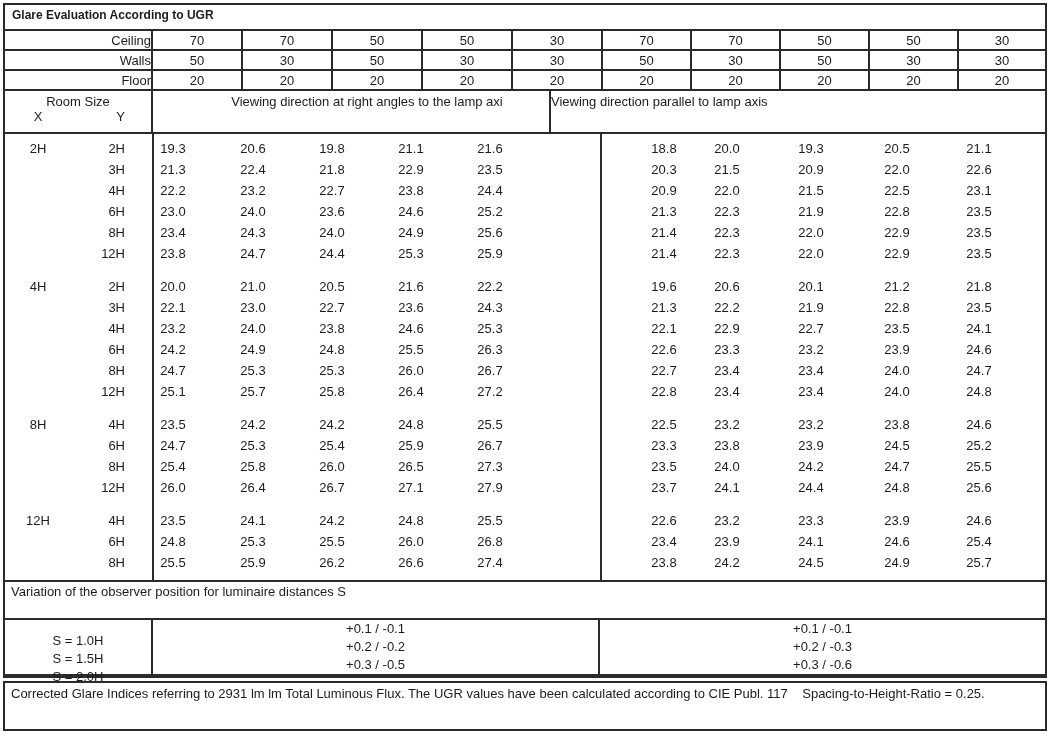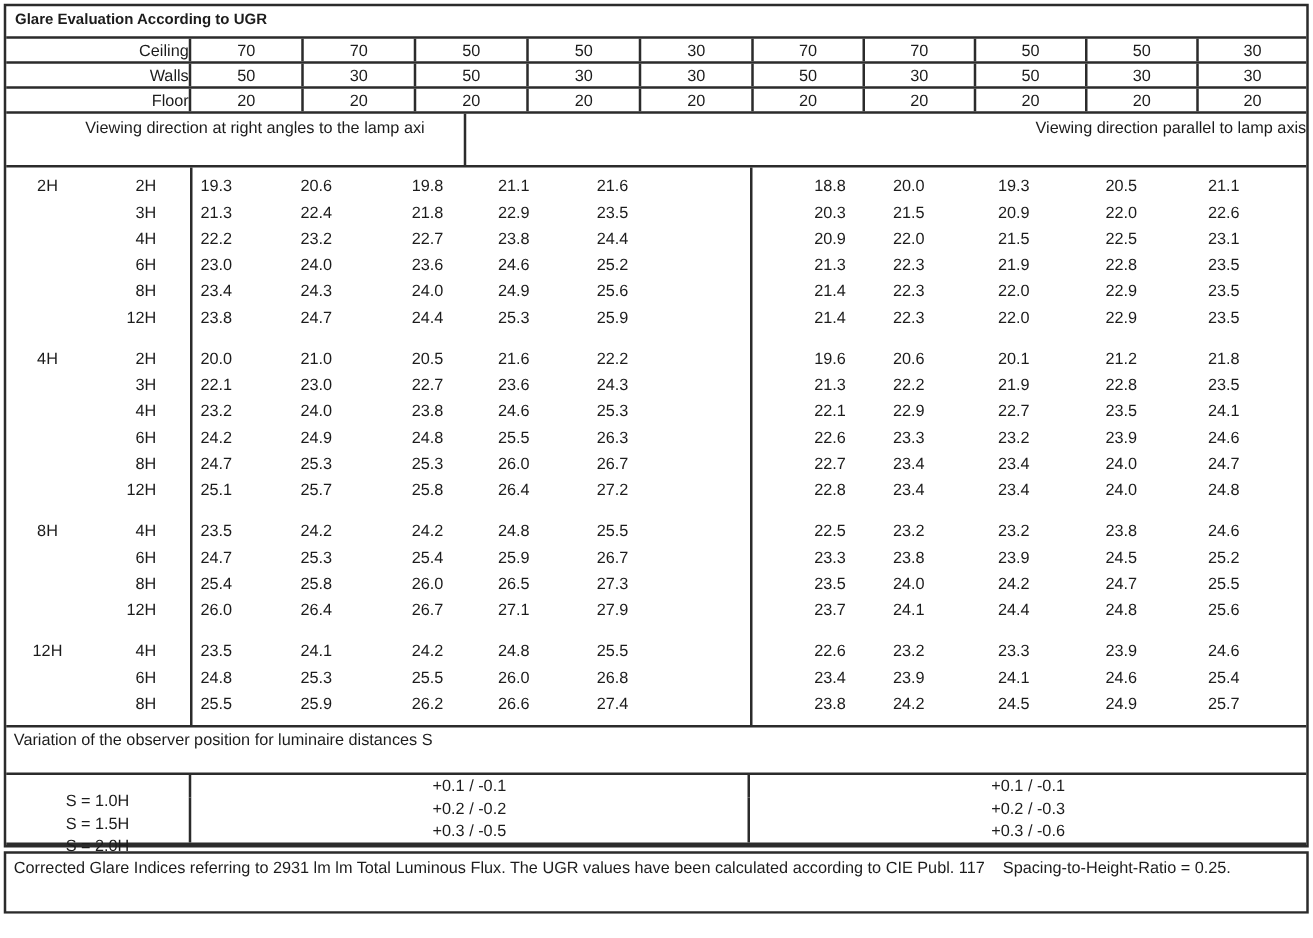--- a/index.html
+++ b/index.html
@@ -18,36 +18,36 @@
   .scell.rh{width:89px;}
   .scell:last-child{border-right:none;flex:1;}
 
   
   .band{display:flex;height:43px;box-sizing:border-box;border-bottom:2px solid #2b2b2b;}
   .room-cell{width:148px;box-sizing:border-box;border-right:2px solid #2b2b2b;position:relative;}
   .room-size{text-align:center;padding-top:3px;}
   .xy{position:relative;height:18px;}
   .xy .hx{position:absolute;left:0;width:66px;text-align:center;}
   .xy .hy{position:absolute;left:56px;width:64px;text-align:right;}
-  .band-left{width:368px;box-sizing:border-box;border-right:2px solid #2b2b2b;text-align:center;padding-top:3px;padding-left:32px;}
-  .band-right{flex:1;text-align:right;padding-top:3px;margin-left:28px;}
+  .band-left{width:398px;box-sizing:border-box;border-right:2px solid #2b2b2b;text-align:center;padding-top:3px;padding-left:32px;}
+  .band-right{flex:1;text-align:left;padding-top:3px;}
 
   
   .data-block{position:relative;padding:5px 0 6px 0;}
   .vline{position:absolute;top:0;bottom:0;width:2px;background:#2b2b2b;}
   .vline.v1{left:147px;}
   .vline.v2{left:595px;}
   .data-row{position:relative;height:21px;}
   .data-row span{position:absolute;top:2px;}
   .cx{left:0;width:66px;text-align:center;}
   .cy{left:56px;width:64px;text-align:right;}
   .cv{width:90px;text-align:center;}
   .data-row span:nth-child(3){left:123px;}
   .data-row span:nth-child(4){left:203px;}
-  .data-row span:nth-child(5){left:292px;}
+  .data-row span:nth-child(5){left:282px;}
   .data-row span:nth-child(6){left:361px;}
   .data-row span:nth-child(7){left:440px;}
   .data-row span:nth-child(8){left:597px;margin-left:17px;}
   .data-row span:nth-child(9){left:677px;}
   .data-row span:nth-child(10){left:761px;}
   .data-row span:nth-child(11){left:847px;}
   .data-row span:nth-child(12){left:929px;}
   .group-gap{height:12px;}
 
   
@@ -108,20 +108,27 @@
           <span class="scell">20</span>
           <span class="scell rh">20</span>
           <span class="scell rh">20</span>
           <span class="scell rh">20</span>
           <span class="scell rh">20</span>
           <span class="scell rh">20</span>
         </div>
       </div>
 
     <div class="band">
+      <div class="room-cell">
+        <div class="room-size">Room Size</div>
+        <div class="xy">
+          <span class="hx">X</span>
+          <span class="hy">Y</span>
+        </div>
+      </div>
       <div class="band-left">Viewing direction at right angles to the lamp axi</div>
       <div class="band-right">Viewing direction parallel to lamp axis</div>
     </div>
 
     <div class="data-block" id="dataBlock">
       <div class="vline v1"></div>
       <div class="vline v2"></div>
     <div class="data-row">
           <span class="cx">2H</span>
           <span class="cy">2H</span>

